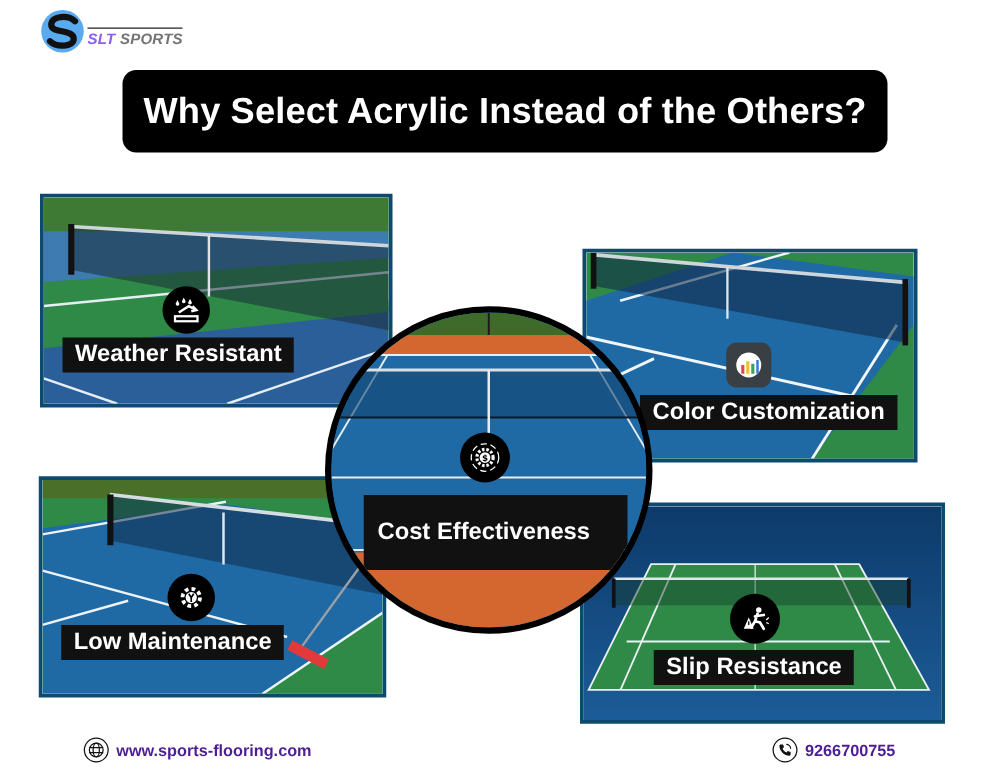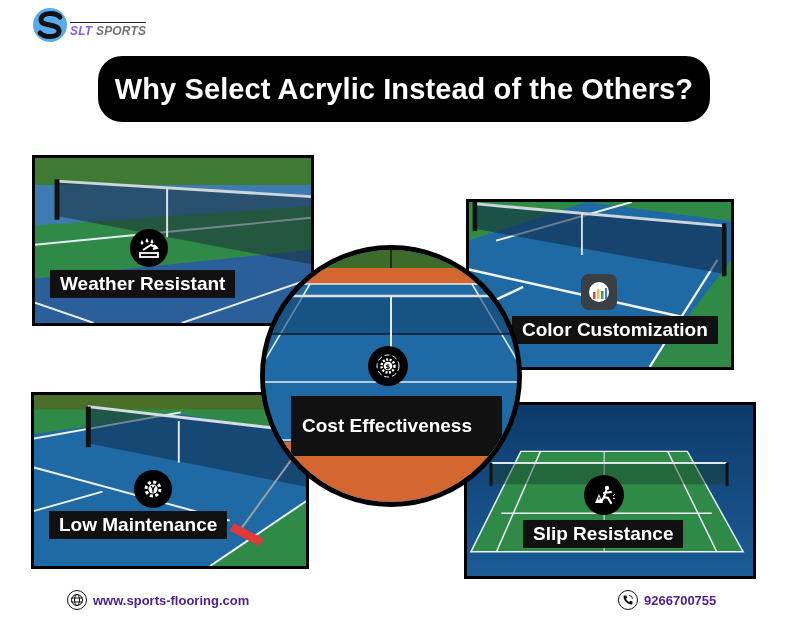--- a/index.html
+++ b/index.html
@@ -13,31 +13,31 @@
   }
   .logo-mark .s {
     position: absolute; left: 0; top: 0; width: 34px; height: 34px;
   }
   .logo-text { margin-left: 3px; margin-top: 10px; font-weight: bold; font-style: italic; font-size: 12px; letter-spacing: 0.2px; border-top: 1px solid #222; padding-top: 1px; }
   .logo-text .slt { color: #8b5cf6; }
   .logo-text .sports { color: #737373; }
 
   .title-pill {
     position: absolute; left: 98px; top: 56px; width: 612px; height: 66px;
-    background: #000; border-radius: 24px; color: #fff;
+    background: #000; border-radius: 11px; color: #fff;
     display: flex; align-items: center; justify-content: center;
     font-weight: bold; font-size: 29px; letter-spacing: 0.1px;
   }
 
   .panel {
-    position: absolute; border: 3px solid #000000; overflow: hidden; box-sizing: border-box;
+    position: absolute; border: 3px solid #0c4a6e; overflow: hidden; box-sizing: border-box;
   }
   .p-tl { left: 32px; top: 155px; width: 282px; height: 171px; }
   .p-tr { left: 466px; top: 155px; width: 268px; height: 171px; margin-top: 44px; }
-  .p-bl { left: 31px; top: 392px; width: 278px; height: 177px; text-align: right; }
+  .p-bl { left: 31px; top: 381px; width: 278px; height: 177px; text-align: right; }
   .p-br { left: 464px; top: 402px; width: 292px; height: 177px; }
   .panel svg.bg { position: absolute; left: 0; top: 0; width: 100%; height: 100%; }
 
   .icon-badge {
     position: absolute; width: 38px; height: 38px; border-radius: 50%; background: #000;
     display: flex; align-items: center; justify-content: center;
   }
   .label {
     position: absolute; background: #111; color: #fff; font-weight: bold; font-size: 19px;
     padding: 0 10px; height: 28px; line-height: 28px; white-space: nowrap;

